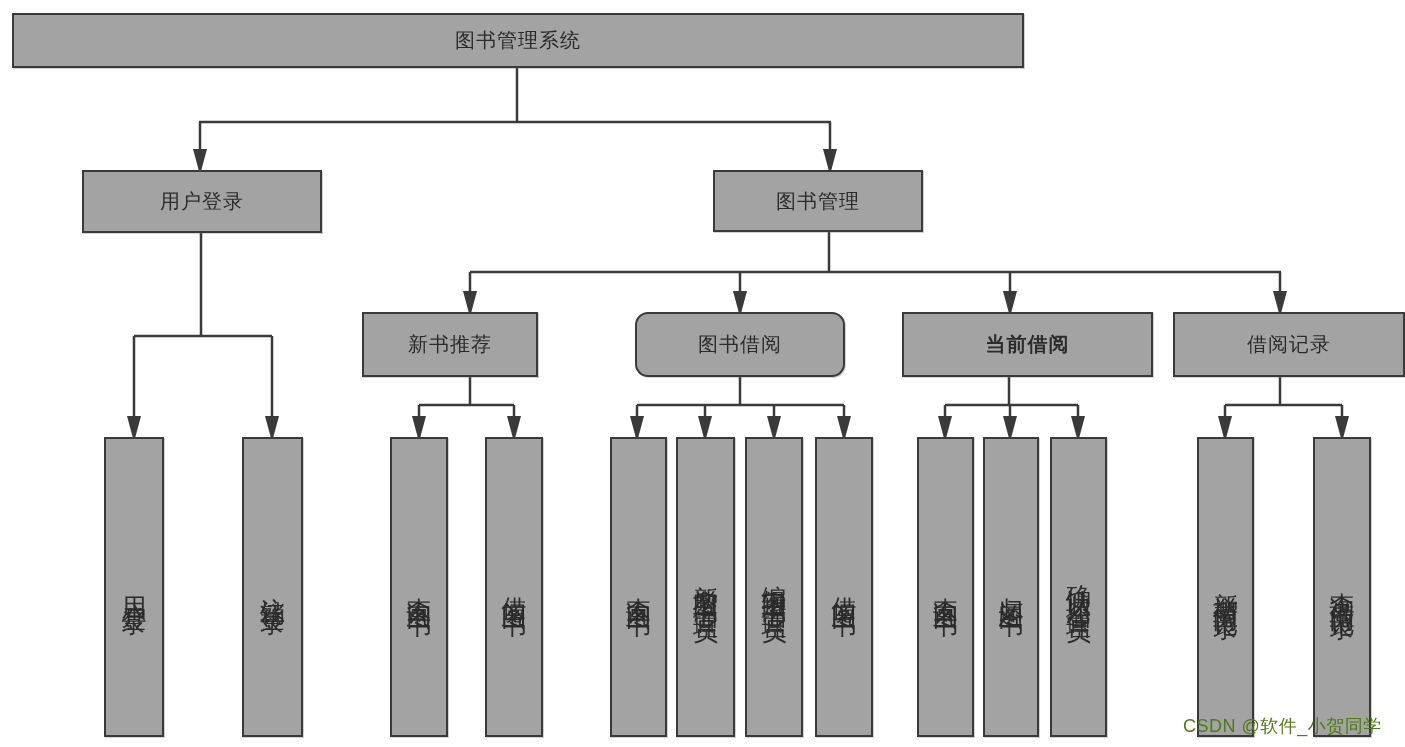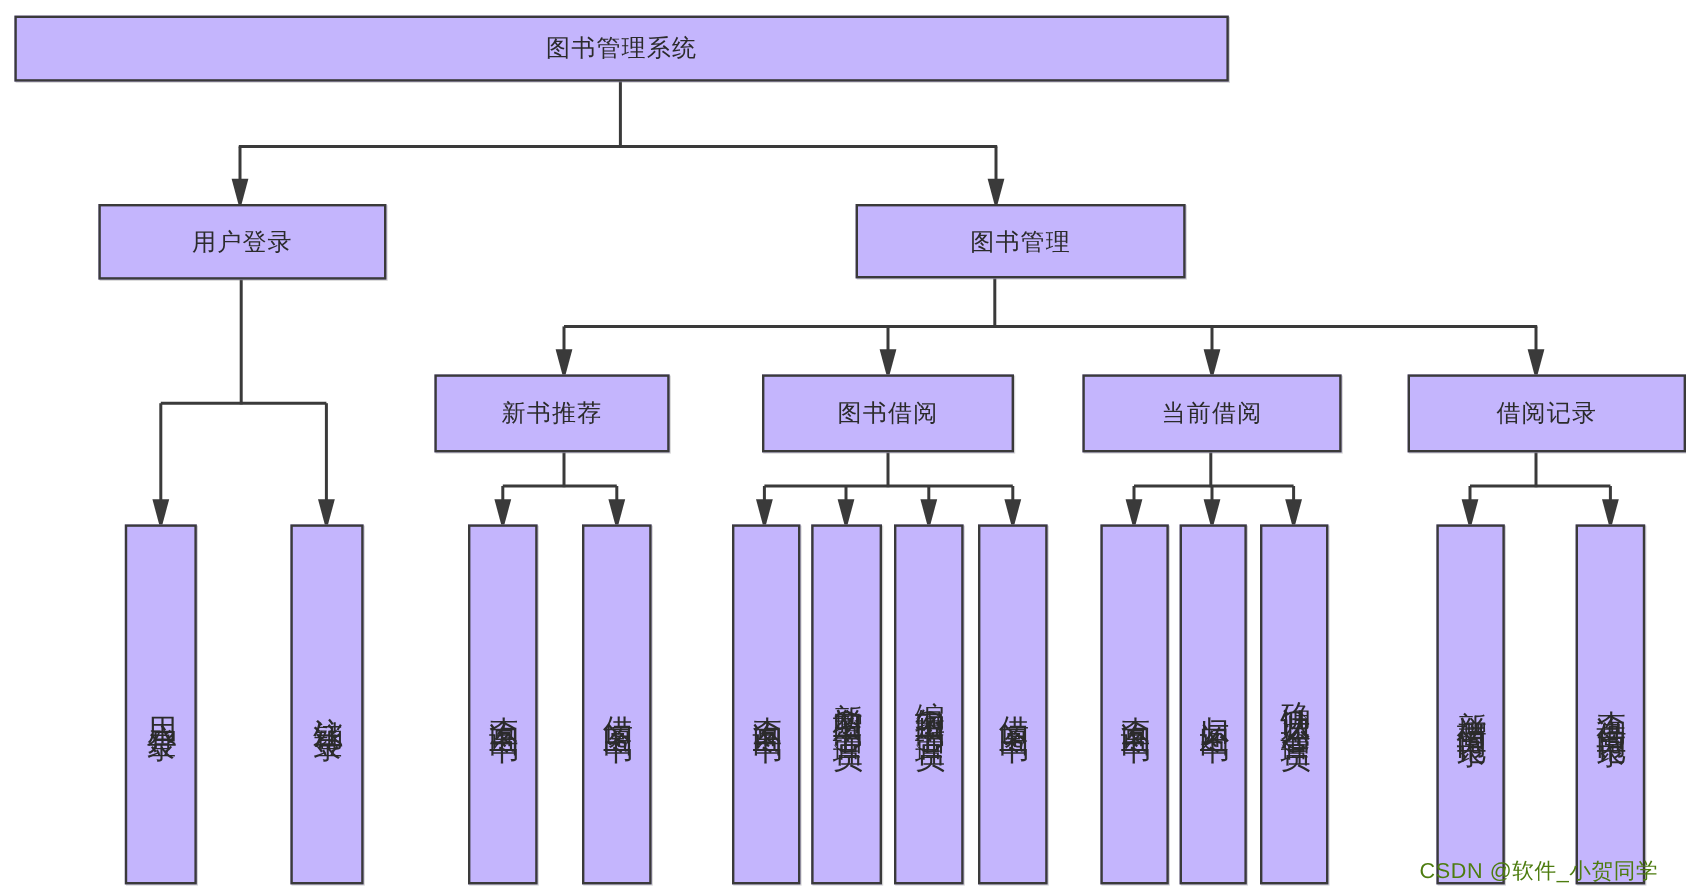--- a/index.html
+++ b/index.html
@@ -17,21 +17,21 @@
   }
   svg.connectors {
     position: absolute;
     left: 0; top: 0;
     z-index: 1;
   }
   .node {
     position: absolute;
     box-sizing: border-box;
     border: 2.5px solid #3a3a3a;
-    background: #c4b5fd;
+    background: #a3a3a3;
     color: #2b2b2b;
     display: flex;
     align-items: center;
     justify-content: center;
     z-index: 2;
     box-shadow: 1px 1px 0 rgba(130,130,130,0.35);
   }
   .node.h {
     font-size: 20px;
     letter-spacing: 1px;
@@ -44,26 +44,26 @@
     top: 437px;
     height: 300px;
     writing-mode: vertical-rl;
     text-orientation: mixed;
     font-size: 25px;
     letter-spacing: 5px;
     line-height: 1;
   }
   
   #n-user-login   { left: 82px;  top: 170px; width: 240px; height: 63px; }
-  #n-book-mgmt    { left: 713px; top: 170px; width: 275px; height: 62px; }
+  #n-book-mgmt    { left: 713px; top: 170px; width: 210px; height: 62px; }
   
   .lvl3 { top: 312px; height: 65px; }
-  #n-newbook      { left: 362px;  width: 196px; }
-  #n-borrow       { left: 635px;  width: 210px; }
-  #n-current      { left: 902px;  width: 216px; }
+  #n-newbook      { left: 362px;  width: 176px; }
+  #n-borrow       { left: 635px;  width: 210px; border-radius: 13px; }
+  #n-current      { left: 902px;  width: 251px; font-weight: bold; }
   #n-records      { left: 1173px; width: 232px; }
   
   #lf-1  { left: 104px;  width: 60px; }
   #lf-2  { left: 242px;  width: 61px; }
   #lf-3  { left: 390px;  width: 58px; }
   #lf-4  { left: 485px;  width: 58px; }
   #lf-5  { left: 610px;  width: 57px; }
   #lf-6  { left: 676px;  width: 59px; }
   #lf-7  { left: 745px;  width: 58px; }
   #lf-8  { left: 815px;  width: 58px; }

